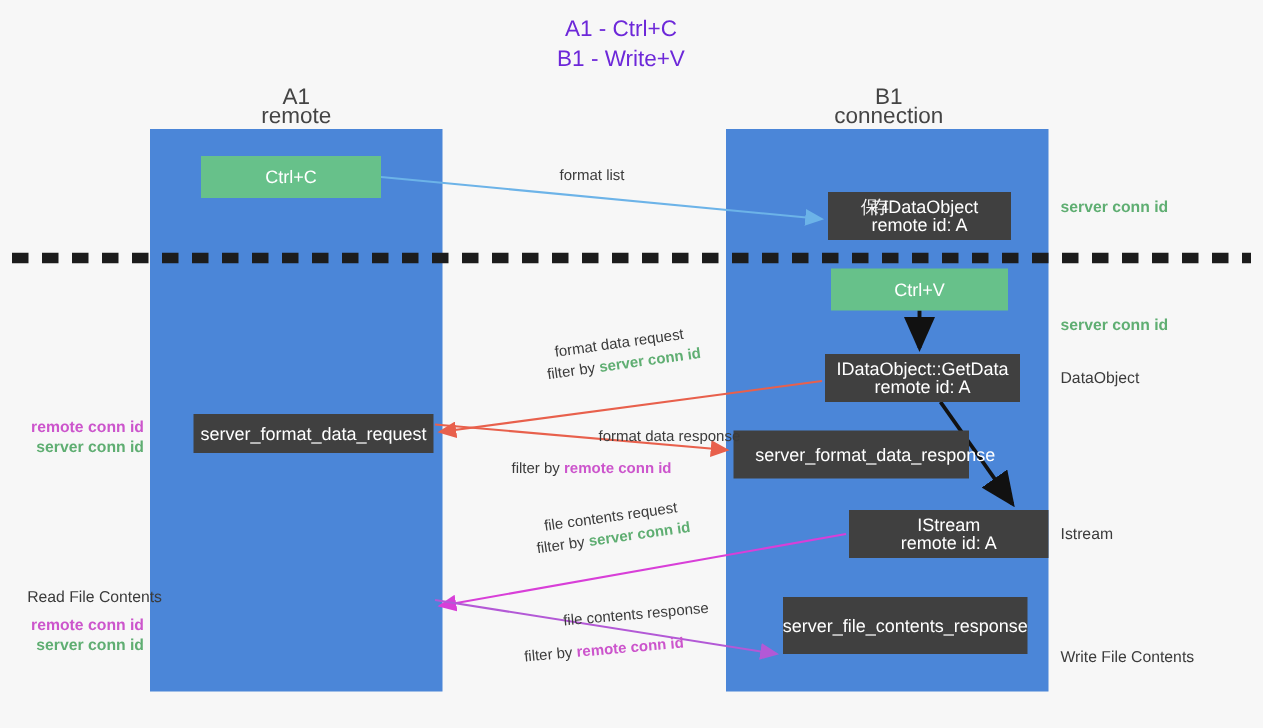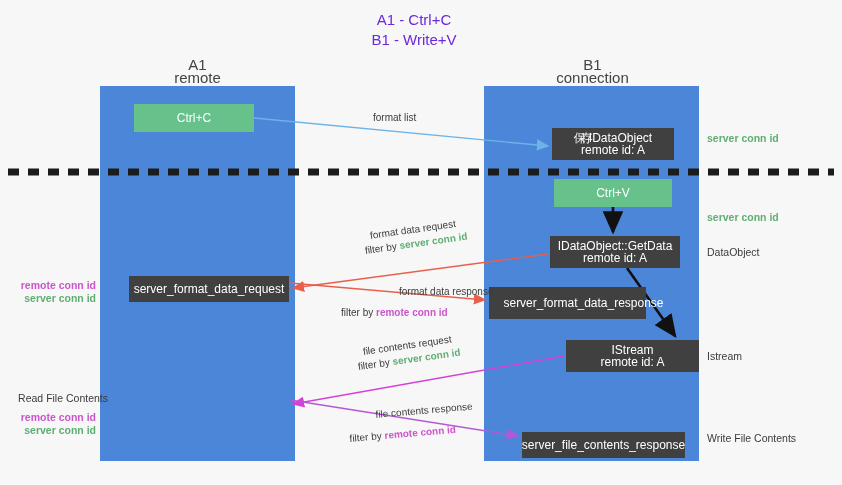--- a/index.html
+++ b/index.html
@@ -45,21 +45,21 @@
   .box .l2{display:block;}
 
   #box-ctrlc{left:134px;top:104px;width:120px;height:28px;}
   #box-save{left:552px;top:128px;width:122px;height:32px;}
   #box-ctrlv{left:554px;top:179px;width:118px;height:28px;}
   #box-getdata{left:550px;top:236px;width:130px;height:32px;}
   #box-fmtreq{left:129px;top:276px;width:160px;height:26px;}
   #box-fmtresp{left:489px;top:287px;width:157px;height:32px;padding-left:32px;}
   #box-istream{left:566px;top:340px;width:133px;height:32px;}
   #box-filereq{left:129px;top:392px;width:160px;height:26px;}
-  #box-fileresp{left:522px;top:432px;width:163px;height:26px;}
+  #box-fileresp{left:522px;top:398px;width:163px;height:38px;}
 
   
   .glyph-overlap{
     display:inline-block;position:relative;
     letter-spacing:-5px;margin-right:1px;opacity:.95;
   }
 
   
   .anno{position:absolute;font-size:10.5px;line-height:13px;color:#3b3b3b;white-space:nowrap;}
   .green-t{color:#5fae72;font-weight:bold;}

